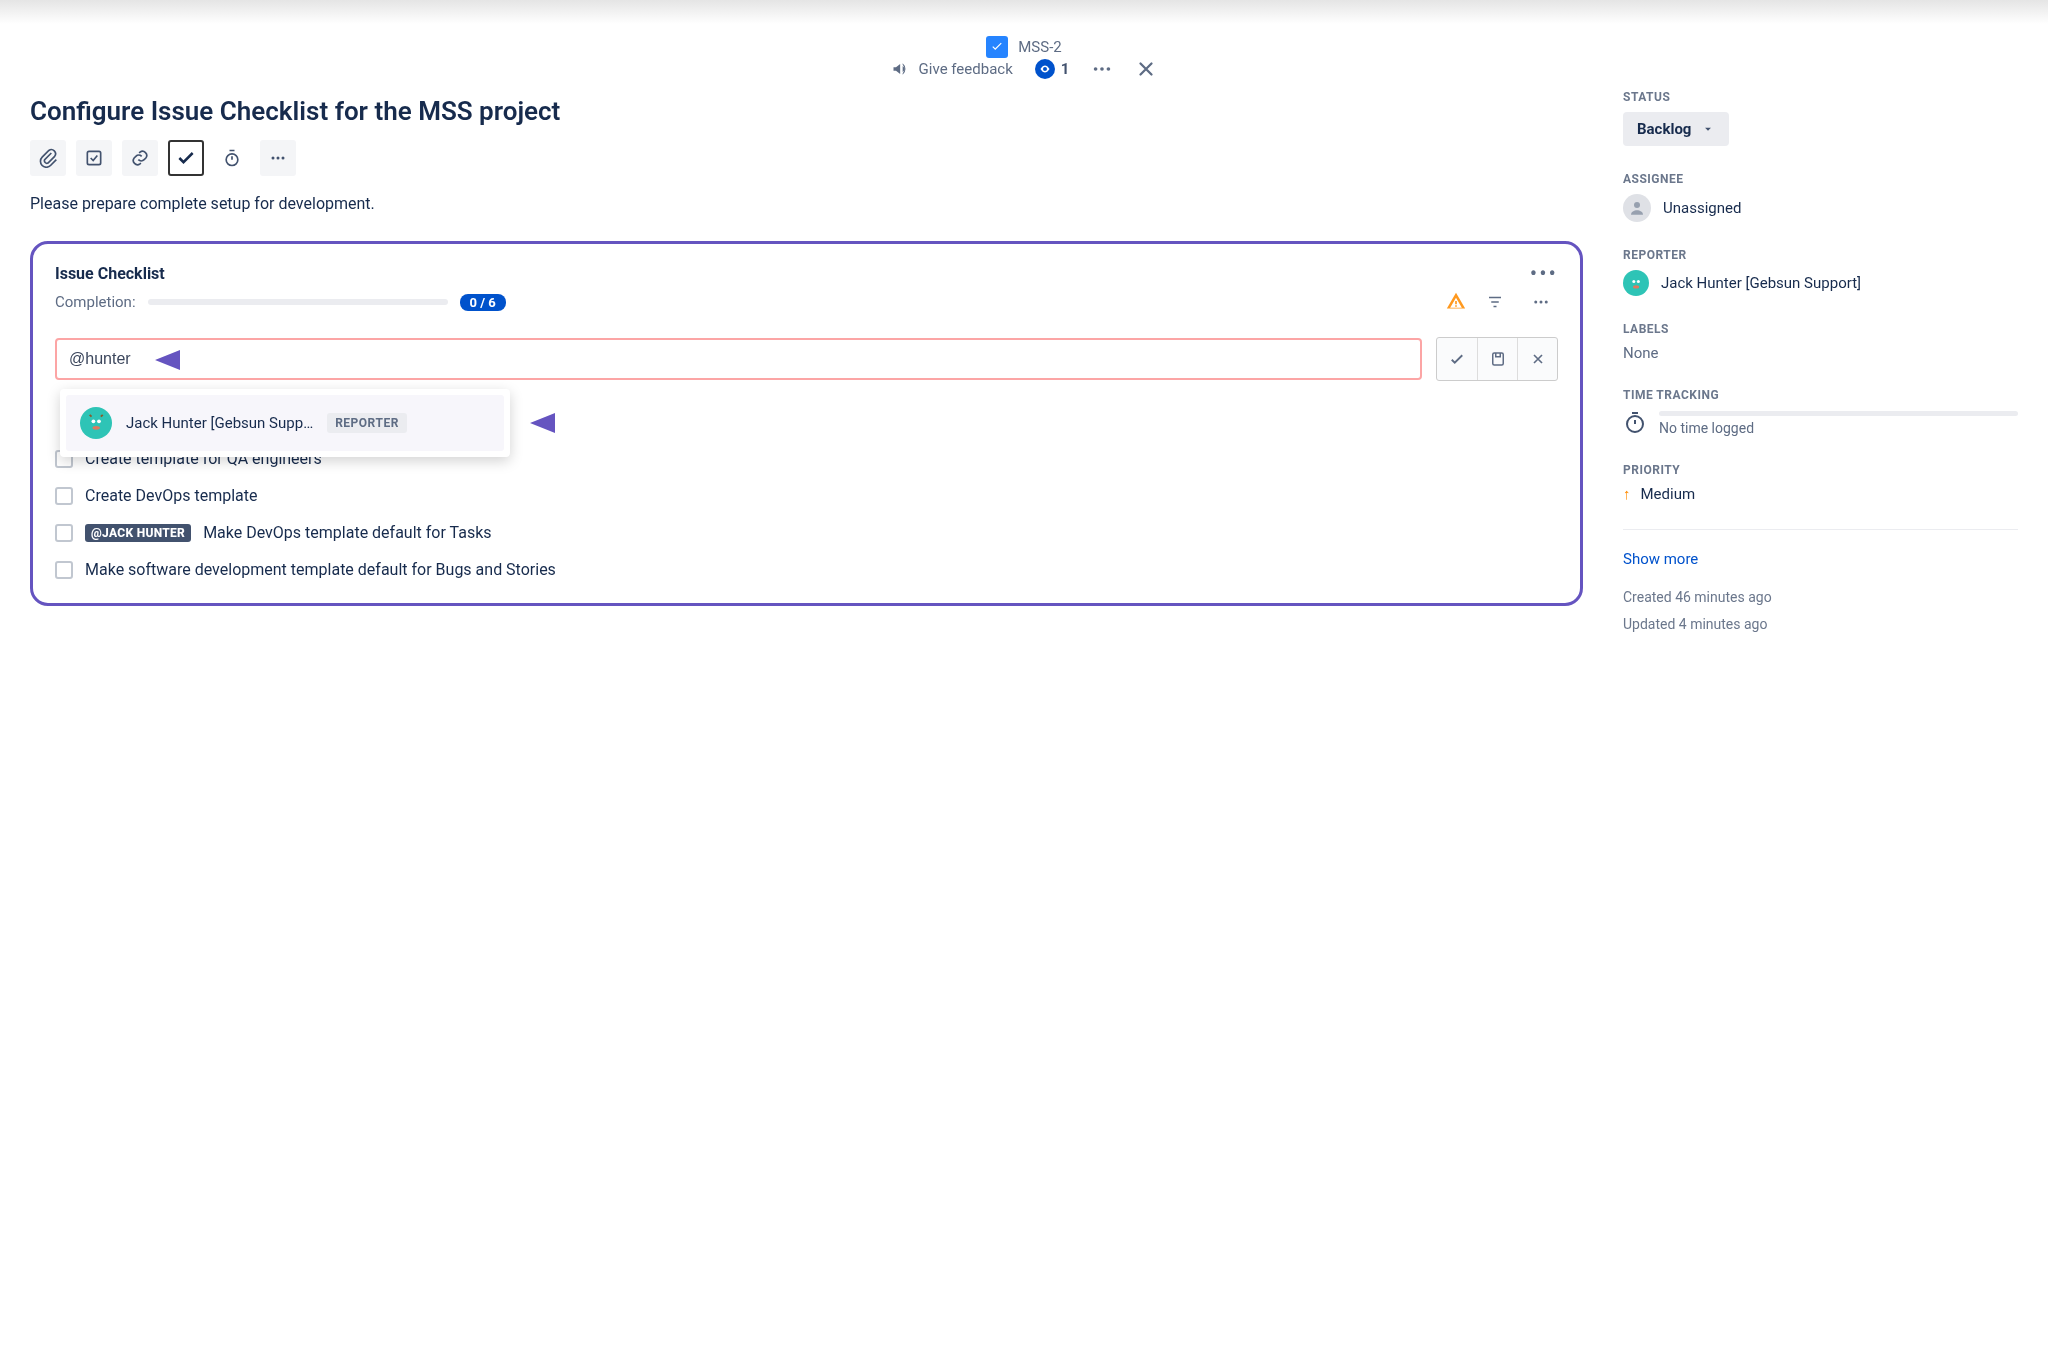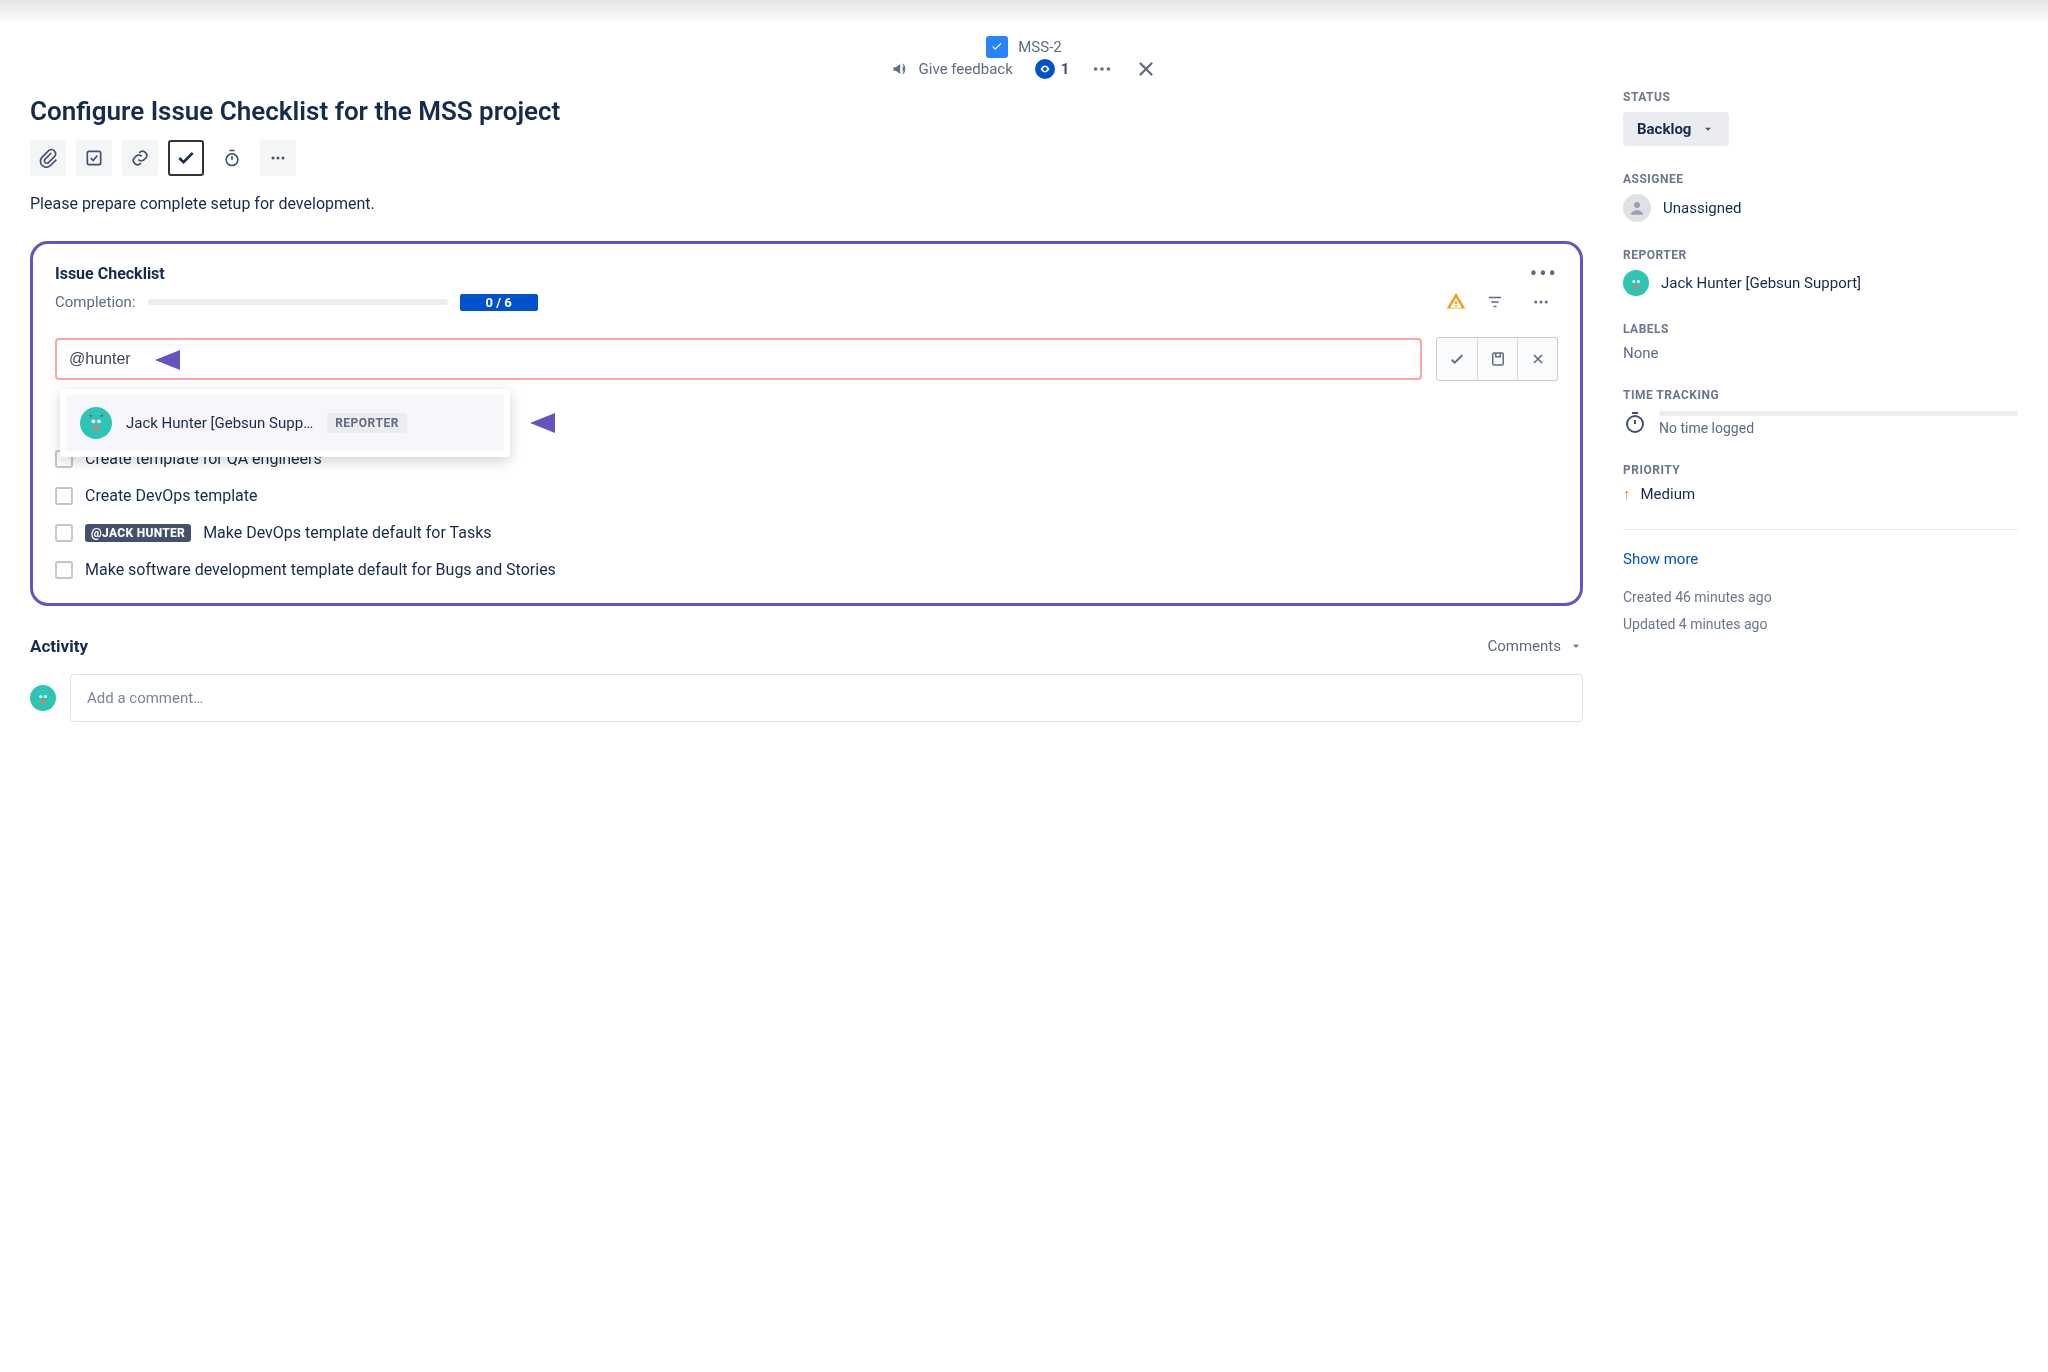--- a/index.html
+++ b/index.html
@@ -60,21 +60,21 @@
     border: 3px solid #6554C0; border-radius: 18px;
     padding: 20px 22px 24px 22px;
     position: relative;
   }
   .panel-head { display:flex; justify-content:space-between; align-items:center; margin-bottom: 2px;}
   .panel-title { font-weight: 700; font-size: 16px; }
   .dots { color:#5E6C84; font-size:22px; letter-spacing:2px; cursor:pointer; line-height:10px;}
   .completion-row { display:flex; align-items:center; gap:12px; margin-bottom: 18px;}
   .completion-label { color:#5E6C84; font-size:15px; }
   .progress-bar { height:6px; background:#ebecf0; border-radius:3px; width:300px;}
-  .progress-badge { background:#0052CC; color:#fff; font-size:13px; font-weight:700; padding:1px 26px; border-radius:2px;}
+  .progress-badge { background:#0052CC; color:#fff; font-size:13px; font-weight:700; padding:1px 10px; border-radius:8px;}
   .warn-icon { margin-left:auto; color:#FF8B00; }
   .mini-btn { width:34px; height:34px; display:flex; align-items:center; justify-content:center; border-radius:3px; cursor:pointer;}
   .input-row { display:flex; gap:14px; align-items:center; margin-bottom: 14px; position:relative;}
   .mention-input {
     flex:1; border:2px solid #fca5a5; border-radius:4px; padding:10px 12px;
     font-size:16px; color:#3b465c; outline:none;
   }
   .input-actions { display:flex; border:1px solid #ccc; border-radius:3px; background:#fafbfc;}
   .input-actions .mini-act { width:40px; height:42px; display:flex; align-items:center; justify-content:center; cursor:pointer; color:#5E6C84;}
   .input-actions .mini-act + .mini-act { border-left:1px solid #ddd;}
@@ -299,42 +299,20 @@
           <span class="mention-chip">@JACK HUNTER</span>
           <span>Make DevOps template default for Tasks</span>
         </div>
         <div class="check-item">
           <div class="checkbox"></div>
           <span>Make software development template default for Bugs and Stories</span>
         </div>
       </div>
     </div>
 
-    <div class="activity">
-      <div class="activity-head">
-        <div class="activity-title">Activity</div>
-        <div class="activity-filter">
-          <span>Comments</span>
-          <svg width="14" height="14" viewBox="0 0 24 24" fill="#5E6C84">
-              <path d="M7 10l5 5 5-5z"></path>
-            </svg>
-        </div>
-      </div>
-      <div class="comment-row">
-        <div class="avatar sm">
-          <svg viewBox="0 0 24 24">
-              <circle cx="12" cy="12" r="12" fill="#2EC4B6"></circle>
-              <circle cx="9" cy="10" r="2" fill="#fff"></circle>
-              <circle cx="15" cy="10" r="2" fill="#fff"></circle>
-              <ellipse cx="12" cy="17" rx="4" ry="2" fill="#E07A5F"></ellipse>
-            </svg>
-        </div>
-        <div class="comment-input">Add a comment…</div>
-      </div>
-    </div>
   </div>
 
   <div class="side">
     <div class="side-section">
       <div class="side-label">STATUS</div>
       <div class="status-btn">
         <span>Backlog</span>
         <svg width="14" height="14" viewBox="0 0 24 24" fill="#42526E">
             <path d="M7 10l5 5 5-5z"></path>
           </svg>

